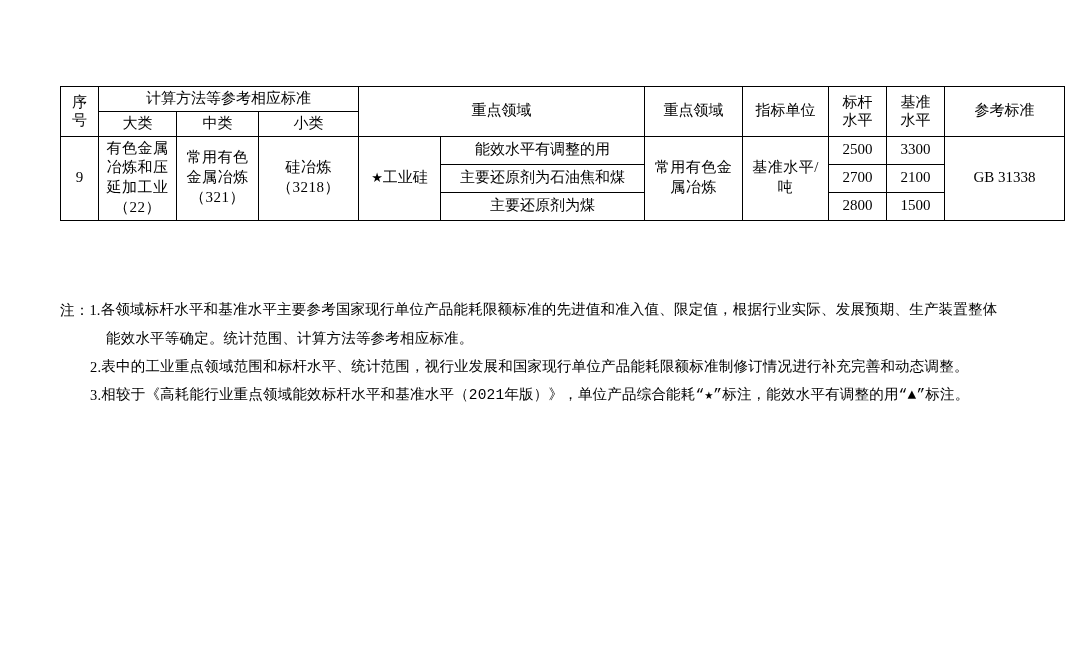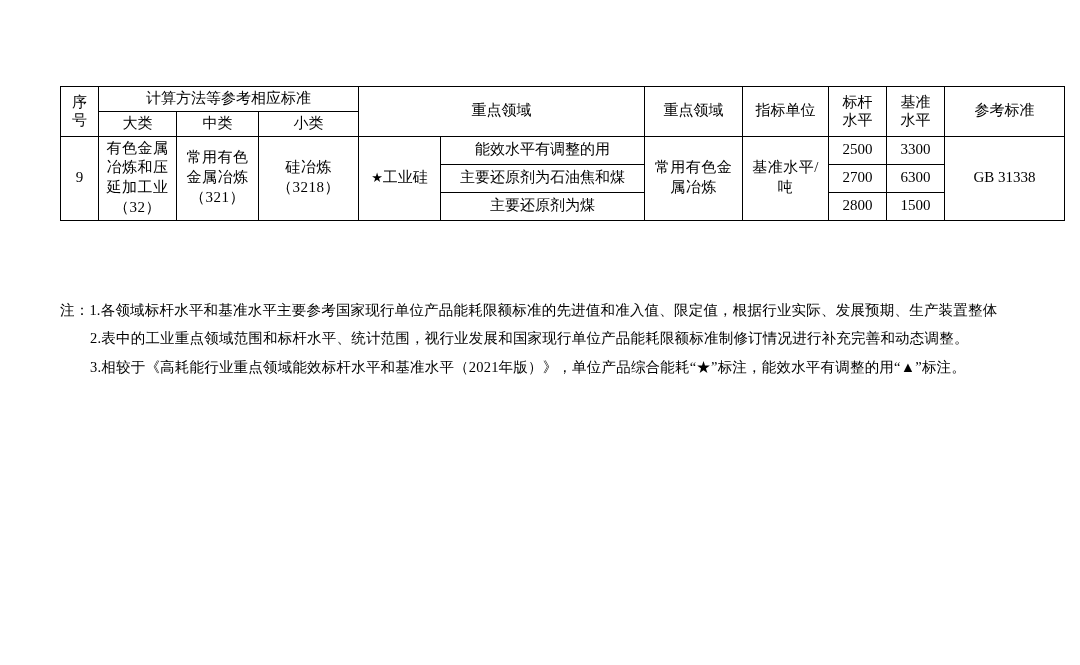--- a/index.html
+++ b/index.html
@@ -75,20 +75,21 @@
   .note-row {
     display: flex;
     align-items: flex-start;
   }
   .note-label {
     white-space: nowrap;
     flex: 0 0 auto;
   }
   .note-body {
     flex: 1 1 auto;
+    font-family: Liberation Mono, monospace;
   }
   .note-indent {
     padding-left: 46px;
   }
   .note-sub {
     padding-left: 30px;
   }
 </style>
 </head>
 <body>
@@ -137,52 +138,53 @@
       </tr>
       <tr>
         <th class="hdr">大类</th>
         <th class="hdr">中类</th>
         <th class="hdr">小类</th>
       </tr>
     </thead>
     <tbody>
       <tr>
         <td rowspan="3">9</td>
-        <td rowspan="3" class="vtext">有色金属冶炼和压延加工业（32）</td>
+        <td rowspan="3" class="vtext">有色金属冶炼和压延加工业（22）</td>
         <td rowspan="3" class="vtext">常用有色金属冶炼（321）</td>
         <td rowspan="3" class="vtext">硅冶炼（3218）</td>
         <td rowspan="3">
           <span class="star">★</span><span>工业硅</span>
         </td>
         <td>能效水平有调整的用</td>
         <td rowspan="3" class="vtext">常用有色金属冶炼</td>
         <td rowspan="3" class="vtext">基准水平/吨</td>
         <td class="cell-num">2500</td>
         <td class="cell-num">3300</td>
         <td rowspan="3">GB 31338</td>
       </tr>
       <tr>
         <td>主要还原剂为石油焦和煤</td>
         <td class="cell-num">2700</td>
-        <td class="cell-num">6300</td>
+        <td class="cell-num">2100</td>
       </tr>
       <tr>
         <td>主要还原剂为煤</td>
         <td class="cell-num">2800</td>
         <td class="cell-num">1500</td>
       </tr>
     </tbody>
   </table>
 
   <div class="notes">
     <div class="note-row">
       <span class="note-label">注：</span>
       <span class="note-label">1.</span>
       <span class="note-body">各领域标杆水平和基准水平主要参考国家现行单位产品能耗限额标准的先进值和准入值、限定值，根据行业实际、发展预期、生产装置整体</span>
     </div>
+    <div class="note-indent">能效水平等确定。统计范围、计算方法等参考相应标准。</div>
     <div class="note-row note-sub">
       <span class="note-label">2.</span>
       <span class="note-body">表中的工业重点领域范围和标杆水平、统计范围，视行业发展和国家现行单位产品能耗限额标准制修订情况进行补充完善和动态调整。</span>
     </div>
     <div class="note-row note-sub">
       <span class="note-label">3.</span>
       <span class="note-body">相较于《高耗能行业重点领域能效标杆水平和基准水平（2021年版）》，单位产品综合能耗“★”标注，能效水平有调整的用“▲”标注。</span>
     </div>
   </div>
 

